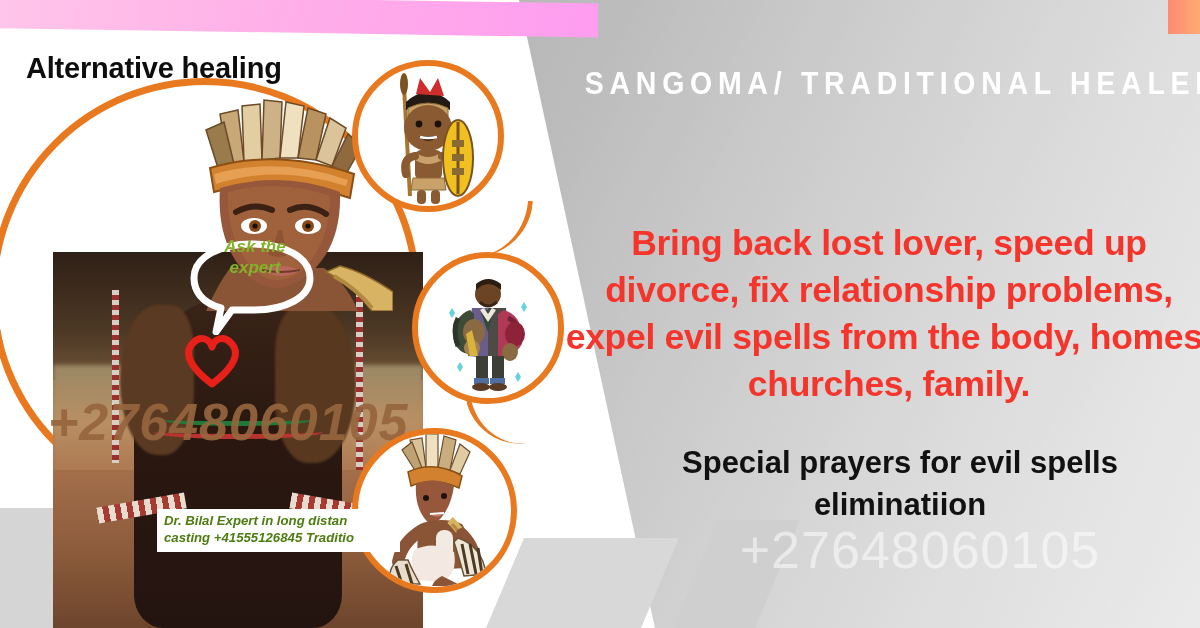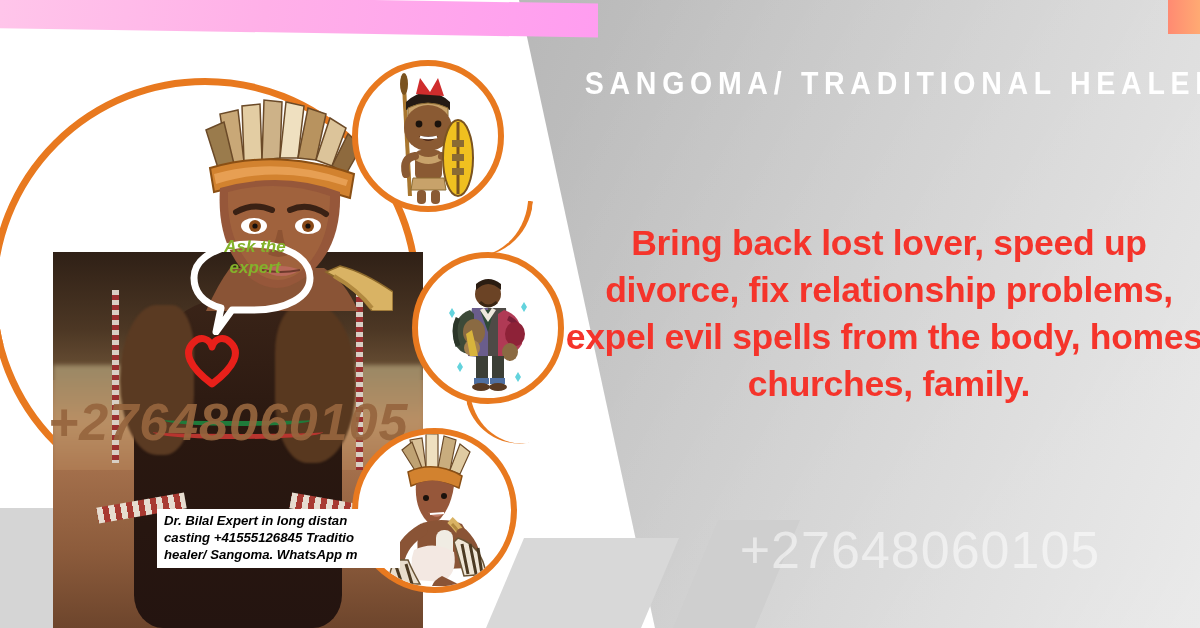--- a/index.html
+++ b/index.html
@@ -124,21 +124,21 @@
   .speech-bubble { position:absolute; left:188px; top:240px; width:128px; height:95px; z-index:26; }
   .speech-text {
     position:absolute; left:205px; top:236px; width:100px; z-index:27;
     font-size:17px; font-weight:bold; font-style:italic; color:#84b22b;
     line-height:1.25; text-align:center;
   }
 
   .caption-box {
     position:absolute; left:157px; top:509px; width:243px; z-index:28;
     background:#ffffff; padding:4px 6px 5px 7px;
-    font-size:13.2px; font-weight:bold; font-style:italic; color:#000000;
+    font-size:13.2px; font-weight:bold; font-style:italic; color:#4d7c0f;
     line-height:1.27; overflow:hidden; white-space:nowrap;
   }
   .caption-box span { display:block; }
 
   
   .bubble {
     position:absolute; border-radius:50%; background:#ffffff;
     border:6px solid #e8791f; overflow:hidden; z-index:24;
   }
   .bubble-1 { left:352px; top:60px;  width:152px; height:152px; }
@@ -188,20 +188,21 @@
 
   <div class="gray-panel"></div>
   <div class="gray-panel-sheen"></div>
   <div class="bottom-shape-a"></div>
   <div class="bottom-shape-b"></div>
   <div class="bottom-shape-c"></div>
 
   <div class="topbar-pink"></div>
   <div class="topbar-orange"></div>
 
+  <div class="alt-heading">Alternative healing</div>
   <div class="orange-arc"></div>
   <div class="orange-arc2"></div>
 
   <div class="portrait">
     <svg viewBox="0 0 235 215" width="235" height="215">
 
       <g>
         <path d="M70 70 L62 18 L80 14 L86 66 Z" fill="#c9a877" stroke="#6b4a28" stroke-width="1.5"></path>
         <path d="M86 66 L84 10 L102 8 L104 64 Z" fill="#e3cda3" stroke="#6b4a28" stroke-width="1.5"></path>
         <path d="M104 64 L106 4 L124 6 L122 62 Z" fill="#cdb288" stroke="#6b4a28" stroke-width="1.5"></path>
@@ -267,21 +268,20 @@
     <svg viewBox="0 0 128 95" width="128" height="95">
       <path d="M64 4 C98 4 122 18 122 38 C122 57 98 70 66 70 L44 70 L28 92 L33 68
                C14 63 6 51 6 38 C6 18 30 4 64 4 Z" fill="none" stroke="#ffffff" stroke-width="7" stroke-linejoin="round"></path>
     </svg>
   </div>
   <div class="speech-text">Ask the expert</div>
 
   <div class="caption-box">
     <span>Dr. Bilal Expert in long distan</span>
     <span>casting +41555126845 Traditio</span>
-    <span>healer/ Sangoma. WhatsApp m</span>
   </div>
 
   <div class="connector conn-a"></div>
   <div class="connector conn-b"></div>
 
   <div class="bubble bubble-1">
     <svg viewBox="0 0 140 140" width="140" height="140">
 
       <line x1="46" y1="20" x2="52" y2="130" stroke="#a8762f" stroke-width="4"></line>
       <ellipse cx="46" cy="18" rx="4" ry="11" fill="#7a5320"></ellipse>
@@ -390,15 +390,16 @@
       <path d="M104 110 L110 140 M112 110 L118 140 M120 114 L124 140" stroke="#4c3a22" stroke-width="3" fill="none"></path>
       <path d="M40 126 Q28 136 34 150 L62 150 Q54 136 50 126 Z" fill="#e8ddcc" stroke="#6a5436" stroke-width="1.5"></path>
       <path d="M38 132 L44 150 M48 130 L54 150" stroke="#4c3a22" stroke-width="3" fill="none"></path>
 
       <path d="M84 142 Q96 148 104 152 L74 152 Q76 146 84 142 Z" fill="#8a5436"></path>
     </svg>
   </div>
 
   <div class="kicker">SANGOMA/ TRADITIONAL HEALER</div>
   <div class="red-body">Bring back lost lover, speed up divorce, fix relationship problems, expel evil spells from the body, homes, churches, family.</div>
+  <div class="black-body">Special prayers for  evil spells eliminatiion</div>
   <div class="phone-watermark">+27648060105</div>
 
 </div>
 
 </body></html>

